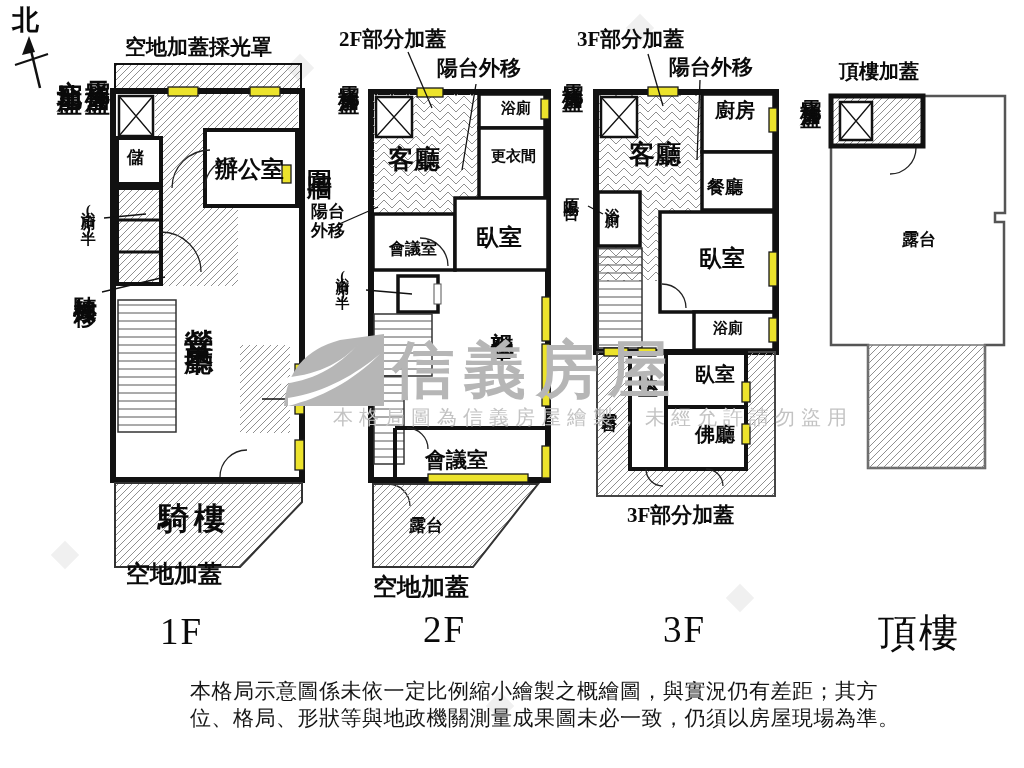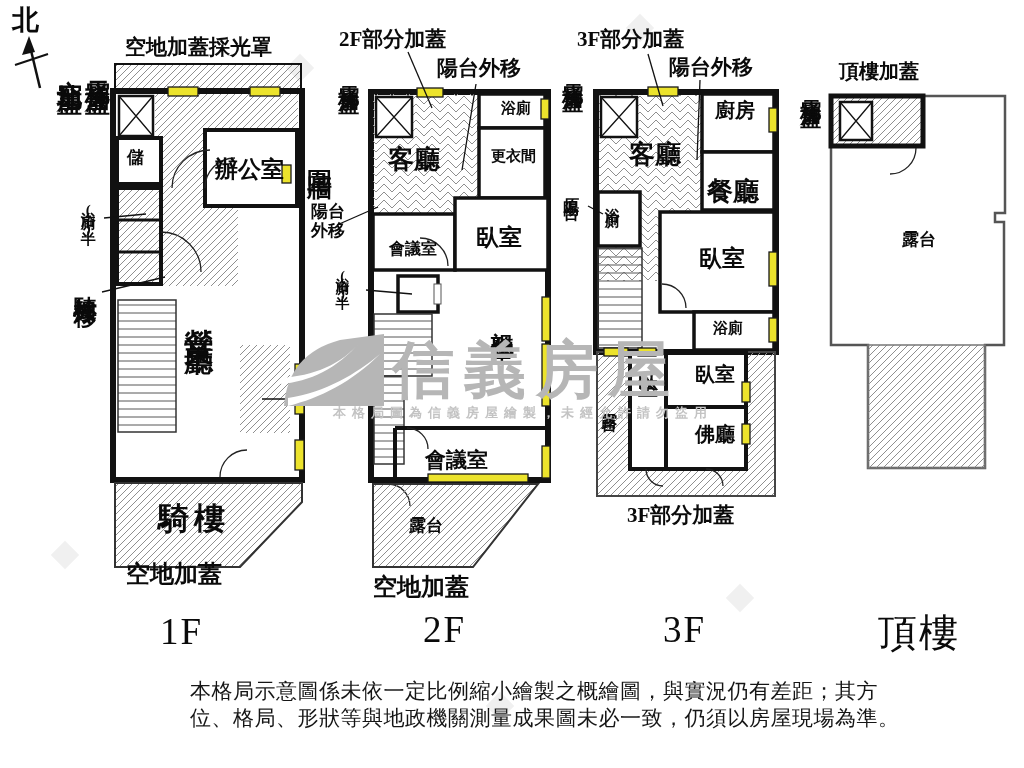--- a/index.html
+++ b/index.html
@@ -8,22 +8,22 @@
   svg.plan{position:absolute;left:0;top:0;z-index:1;}
   .w{fill:#ece32c;stroke:#1a1a1a;stroke-width:1.3;}
   .door{fill:none;stroke:#222;stroke-width:1.3;}
   .ld{stroke:#111;stroke-width:1.3;}
   .lbl{position:absolute;z-index:3;font-weight:700;color:#0a0a0a;line-height:1.08;white-space:nowrap;}
   .v{writing-mode:vertical-rl;text-orientation:upright;letter-spacing:3px;}
   .wrap{white-space:normal;line-height:1.12;}
   .fl{font-weight:400;letter-spacing:2px;}
   .wm{position:absolute;left:280px;top:334px;z-index:5;display:flex;align-items:flex-start;pointer-events:none;}
   .wm-brand{font-size:62px;font-weight:700;color:#b6b6b6;letter-spacing:10px;line-height:72px;margin-left:8px;}
-  .wm-small{position:absolute;left:333px;top:404px;z-index:5;font-size:13px;letter-spacing:6px;
-            color:#c3c3c3;font-weight:700;pointer-events:none;white-space:nowrap;}
+  .wm-small{position:absolute;left:333px;top:404px;z-index:5;font-size:20px;letter-spacing:6px;
+            color:#c3c3c3;font-weight:400;pointer-events:none;white-space:nowrap;}
   .disclaimer{position:absolute;left:190px;top:678px;width:730px;z-index:3;font-size:21px;
               line-height:27px;color:#151515;font-weight:400;letter-spacing:0.5px;}
   .dm{position:absolute;width:20px;height:20px;background:#e2e2e2;transform:rotate(45deg);
       opacity:.5;z-index:0;}
 </style>
 </head>
 <body>
 
 <div class="canvas">
 
@@ -194,21 +194,21 @@
   <div class="lbl" style="left:425px;top:449px;font-size:21px">會議室</div>
   <div class="lbl" style="left:409px;top:517px;font-size:17px">露台</div>
   <div class="lbl" style="left:373px;top:575px;font-size:24px">空地加蓋</div>
   <div class="lbl fl" style="left:423px;top:610px;font-size:37px">2F</div>
 
   <div class="lbl" style="left:577px;top:28px;font-size:21px">3F部分加蓋</div>
   <div class="lbl" style="left:669px;top:56px;font-size:21px">陽台外移</div>
   <div class="lbl v" style="left:561px;top:66px;font-size:21px">電梯加蓋</div>
   <div class="lbl" style="left:629px;top:141px;font-size:26px">客廳</div>
   <div class="lbl" style="left:715px;top:100px;font-size:20px">廚房</div>
-  <div class="lbl" style="left:707px;top:178px;font-size:26px">餐廳</div>
+  <div class="lbl" style="left:707px;top:178px;font-size:18px">餐廳</div>
   <div class="lbl v" style="left:563px;top:186px;font-size:16px">原陽台</div>
   <div class="lbl v" style="left:604px;top:196px;font-size:15px">浴廁</div>
   <div class="lbl" style="left:699px;top:247px;font-size:23px">臥室</div>
   <div class="lbl" style="left:713px;top:320px;font-size:15px">浴廁</div>
   <div class="lbl v" style="left:601px;top:400px;font-size:16px">露台</div>
   <div class="lbl v" style="left:637px;top:357px;font-size:20px">臥室</div>
   <div class="lbl" style="left:695px;top:364px;font-size:20px">臥室</div>
   <div class="lbl" style="left:695px;top:424px;font-size:20px">佛廳</div>
   <div class="lbl" style="left:627px;top:504px;font-size:21px">3F部分加蓋</div>
   <div class="lbl fl" style="left:663px;top:610px;font-size:37px">3F</div>

